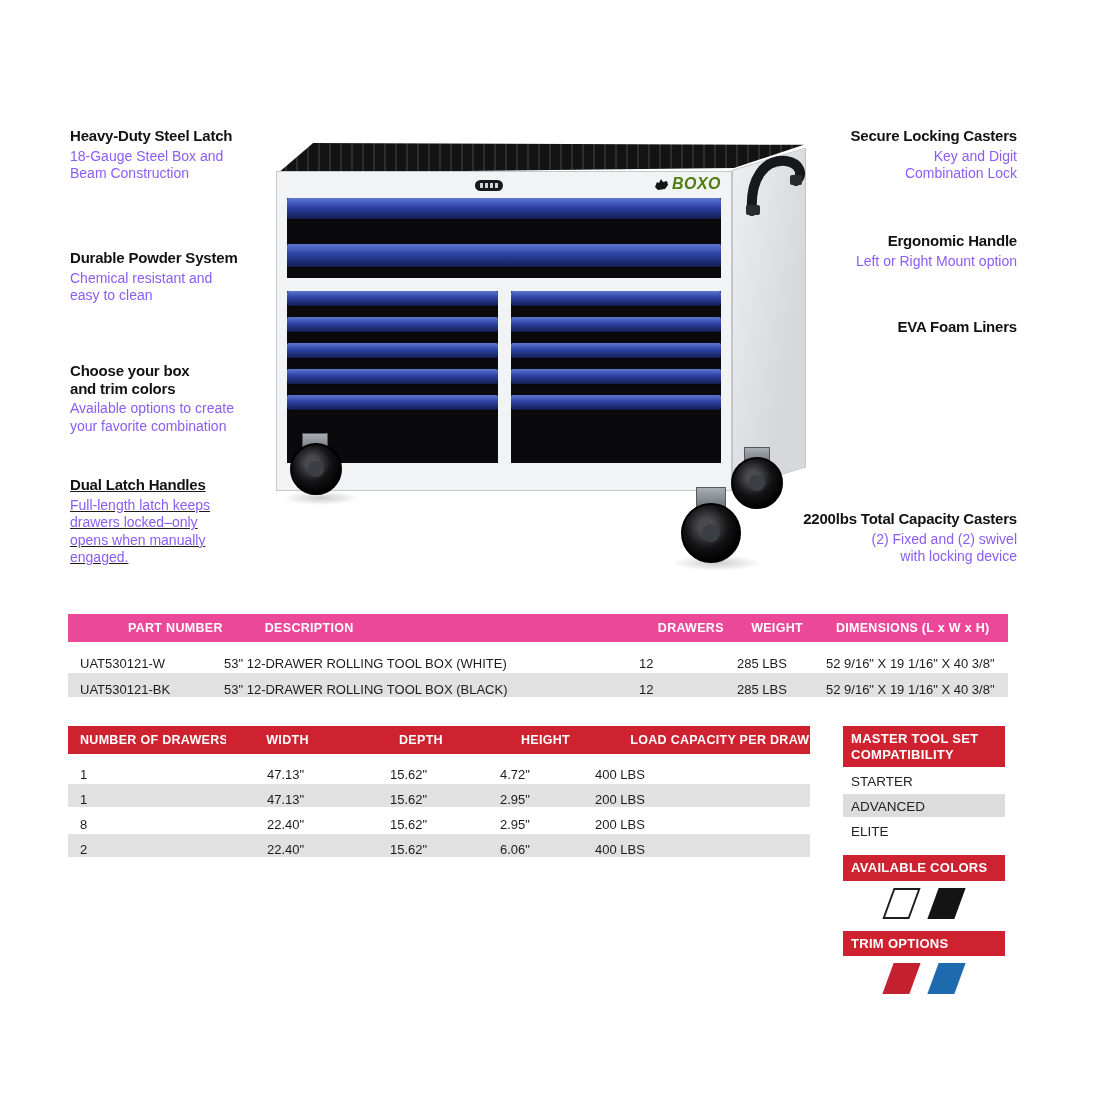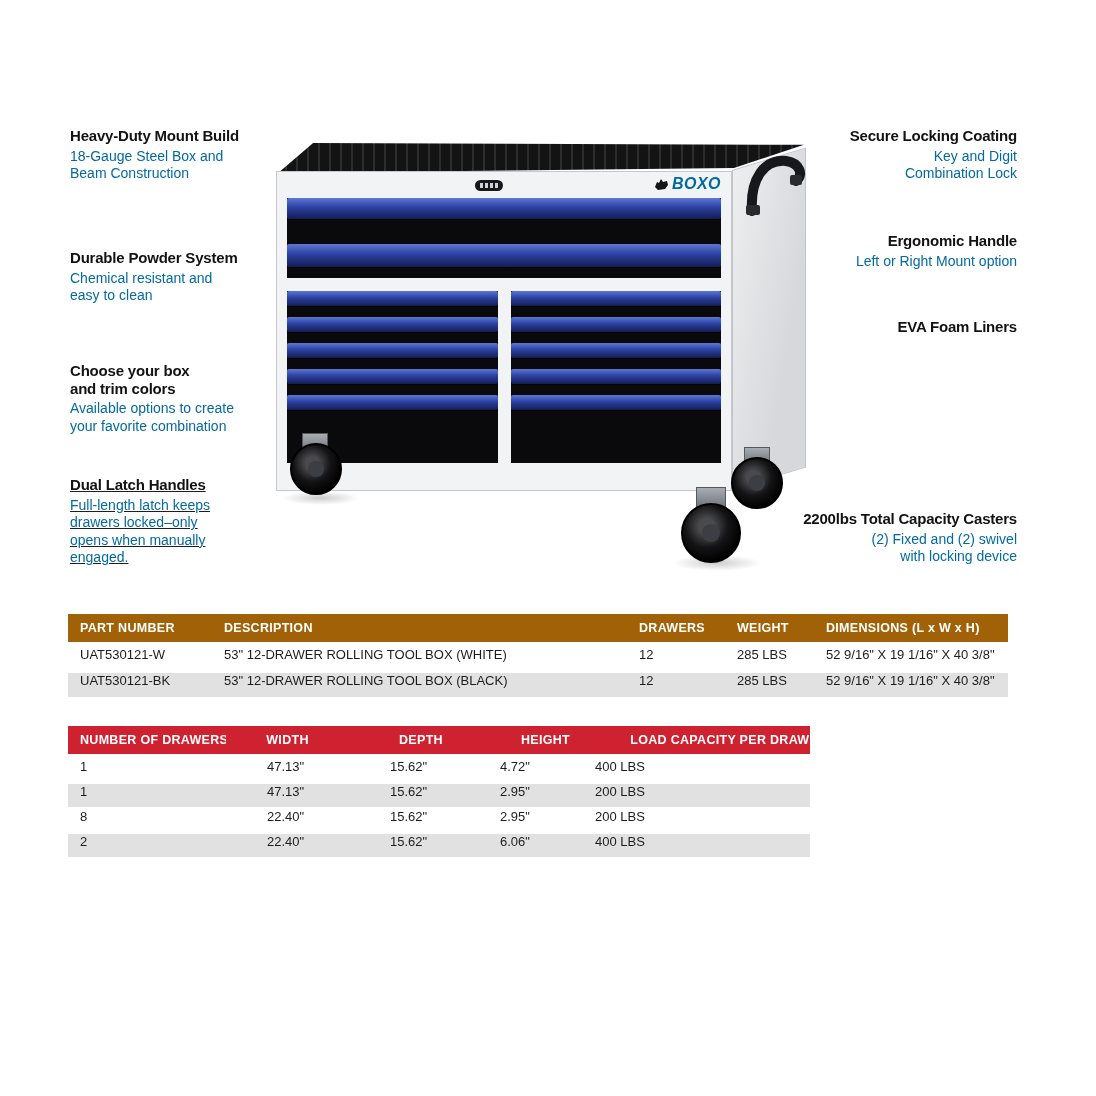--- a/index.html
+++ b/index.html
@@ -3,40 +3,40 @@
 <meta charset="utf-8">
 <style>
   * { box-sizing: border-box; margin: 0; padding: 0; }
   html, body { background: #ffffff; }
   body { font-family: "Liberation Sans", sans-serif; color: #1d1d1d; }
   .page { position: relative; width: 1096px; height: 1096px; background: #fff; overflow: hidden; margin: 0 auto; }
 
   
   .feature { position: absolute; width: 200px; }
   .feature .f-title { font-size: 15px; font-weight: bold; color: #121212; white-space: pre-line; line-height: 1.18; margin-bottom: 3px; letter-spacing: -0.2px; }
-  .feature .f-body  { font-size: 14px; color: #0369a1; white-space: pre-line; line-height: 1.25; }
+  .feature .f-body  { font-size: 14px; color: #8b5cf6; white-space: pre-line; line-height: 1.25; }
   .feature.left  { text-align: left; }
   .feature.right { text-align: right; }
 
   
   .cabinet { position: absolute; left: 276px; top: 143px; width: 540px; height: 435px; }
   .cab-mat { position: absolute; left: 0; top: 0; width: 530px; height: 30px;
              background: repeating-linear-gradient(90deg, #131313 0 9px, #2d2d2d 9px 11px);
              clip-path: polygon(0.4% 100%, 86.4% 83%, 99.6% 6%, 7% 0%); }
   .cab-side { position: absolute; left: 456px; top: 27px; width: 74px; height: 320px;
               background: linear-gradient(100deg, #eceef0, #d7d8db 70%);
               border: 1px solid #c3c4c8; transform: skewY(-17deg); transform-origin: 0 0; }
   .cab-front { position: absolute; left: 0; top: 28px; width: 456px; height: 320px;
                background: #f2f3f5; border: 1px solid #c6c7ca; }
   .band-top { position: relative; height: 26px; }
   .lock { position: absolute; left: 198px; top: 8px; width: 28px; height: 11px;
           background: #17181c; border-radius: 6px; display: flex; align-items: center; justify-content: center; gap: 2px; }
   .lock i { width: 3px; height: 5px; background: #cfd2d8; display: block; }
   .logo { position: absolute; right: 10px; top: 3px; display: flex; align-items: center; gap: 3px; }
-  .logo .logo-text { font-style: italic; font-weight: bold; font-size: 16px; letter-spacing: 0.5px; color: #0369a1;
+  .logo .logo-text { font-style: italic; font-weight: bold; font-size: 16px; letter-spacing: 0.5px; color: #4d7c0f;
                      text-shadow: 0 0 1px #fff; text-align: center; }
   .drawers-top { margin: 0 10px; height: 80px; background: #0a0a0d; position: relative; }
   .bar { position: absolute; left: 0; right: 0; border-radius: 2px;
          background: linear-gradient(180deg, #5d77d2 0%, #2c41a2 45%, #141d52 100%);
          box-shadow: 0 1px 0 rgba(0,0,0,0.5); }
   .drawers-top .b1 { top: 0; height: 21px; }
   .drawers-top .b2 { top: 46px; height: 23px; }
   .divider { height: 13px; }
   .drawers-bottom { margin: 0 10px; height: 172px; display: flex; gap: 13px; }
   .d-col { flex: 1; background: #0a0a0d; position: relative; }
@@ -51,21 +51,21 @@
            border: 2px solid #000; }
   .wheel::after { content: ""; position: absolute; left: 34%; top: 34%; width: 32%; height: 32%;
                   border-radius: 50%; background: #3b3e44; }
   .wheel-shadow { position: absolute; border-radius: 50%;
                   background: radial-gradient(ellipse at center, rgba(0,0,0,0.20), rgba(0,0,0,0) 70%); }
 
   
   .spec-table { position: absolute; font-size: 13px; }
   .t-head { display: flex; align-items: center; height: 28px; color: #fff; font-weight: bold;
             font-size: 12.5px; letter-spacing: 0.3px; margin-bottom: 3px; }
-  .t-row { display: flex; align-items: flex-start; height: 26px; color: #1c1c1c; border-top: 2px solid #fff; }
+  .t-row { display: flex; align-items: flex-end; height: 26px; color: #1c1c1c; border-top: 2px solid #fff; }
   .t-row.alt { background: #e1e1e1; }
   .cell { padding-left: 12px; white-space: nowrap; overflow: hidden; }
   .pt { left: 68px; top: 614px; width: 940px; }
   .pt .c1 { width: 144px; } .pt .c2 { width: 415px; } .pt .c3 { width: 98px; }
   .pt .c4 { width: 89px; }  .pt .c5 { width: 194px; }
   .dt { left: 68px; top: 726px; width: 742px; }
   .dt .t-row { height: 25px; }
   .dt .c1 { width: 187px; } .dt .c2 { width: 123px; } .dt .c3 { width: 110px; }
   .dt .c4 { width: 95px; }  .dt .c5 { width: 227px; }
 
@@ -81,21 +81,21 @@
   .swatch-row { display: flex; justify-content: center; gap: 18px; padding: 7px 0 6px; }
   .swatch { width: 27px; height: 31px; transform: skewX(-20deg); }
   .swatch.outlined { border: 2px solid #1c1c1c; background: #fff; }
 </style>
 </head>
 <body>
 
 <div class="page">
 
   <div class="feature left" style="left:70px; top:127px;">
-    <div class="f-title">Heavy-Duty Mount Build</div>
+    <div class="f-title">Heavy-Duty Steel Latch</div>
     <div class="f-body">18-Gauge Steel Box and
 Beam Construction</div>
   </div>
   <div class="feature left" style="left:70px; top:249px;">
     <div class="f-title">Durable Powder System</div>
     <div class="f-body">Chemical resistant and
 easy to clean</div>
   </div>
   <div class="feature left" style="left:70px; top:362px;">
     <div class="f-title">Choose your box
@@ -105,21 +105,21 @@
   </div>
   <div class="feature left" style="left:70px; top:476px;text-decoration:underline;">
     <div class="f-title">Dual Latch Handles</div>
     <div class="f-body">Full-length latch keeps
 drawers locked–only
 opens when manually
 engaged.</div>
   </div>
 
   <div class="feature right" style="right:79px; top:127px;">
-    <div class="f-title">Secure Locking Coating</div>
+    <div class="f-title">Secure Locking Casters</div>
     <div class="f-body">Key and Digit
 Combination Lock</div>
   </div>
   <div class="feature right" style="right:79px; top:232px;">
     <div class="f-title">Ergonomic Handle</div>
     <div class="f-body">Left or Right Mount option</div>
   </div>
   <div class="feature right" style="right:79px; top:318px;">
     <div class="f-title">EVA Foam Liners</div>
   </div>
@@ -184,21 +184,21 @@
     <div class="wheel-shadow" style="left:396px; top:412px; width:90px; height:16px;"></div>
     <div class="fork" style="left:26px; top:290px; width:26px; height:20px;"></div>
     <div class="wheel" style="left:14px; top:300px; width:52px; height:52px;"></div>
     <div class="fork" style="left:468px; top:304px; width:26px; height:18px;"></div>
     <div class="wheel" style="left:455px; top:314px; width:52px; height:52px;"></div>
     <div class="fork" style="left:420px; top:344px; width:30px; height:22px;"></div>
     <div class="wheel" style="left:405px; top:360px; width:60px; height:60px;"></div>
   </div>
 
   <div class="spec-table pt">
-    <div class="t-head" style="background: #a16207;">
+    <div class="t-head" style="background: #ec4899; padding-left: 48px;">
       <div class="cell c1">PART NUMBER</div>
       <div class="cell c2">DESCRIPTION</div>
       <div class="cell c3">DRAWERS</div>
       <div class="cell c4">WEIGHT</div>
       <div class="cell c5">DIMENSIONS (L x W x H)</div>
     </div>
     <div class="t-row">
       <div class="cell c1">UAT530121-W</div>
       <div class="cell c2">53" 12-DRAWER ROLLING TOOL BOX (WHITE)</div>
       <div class="cell c3">12</div>
@@ -245,14 +245,33 @@
     </div>
     <div class="t-row alt">
       <div class="cell c1">2</div>
       <div class="cell c2">22.40"</div>
       <div class="cell c3">15.62"</div>
       <div class="cell c4">6.06"</div>
       <div class="cell c5">400 LBS</div>
     </div>
   </div>
 
+  <div class="side-panel">
+    <div class="panel-head" style="background: rgb(206, 34, 49);">MASTER TOOL SET
+COMPATIBILITY</div>
+    <div class="panel-row">STARTER</div>
+    <div class="panel-row alt">ADVANCED</div>
+    <div class="panel-row">ELITE</div>
+
+    <div class="panel-head mt" style="background: rgb(206, 34, 49);">AVAILABLE COLORS</div>
+    <div class="swatch-row">
+      <div class="swatch outlined"></div>
+      <div class="swatch" style="background: rgb(20, 20, 20);"></div>
+    </div>
+
+    <div class="panel-head mt2" style="background: rgb(206, 34, 49);">TRIM OPTIONS</div>
+    <div class="swatch-row">
+      <div class="swatch" style="background: rgb(196, 33, 48);"></div>
+      <div class="swatch" style="background: rgb(30, 106, 174);"></div>
+    </div>
+  </div>
 
 </div>
 
 </body></html>

